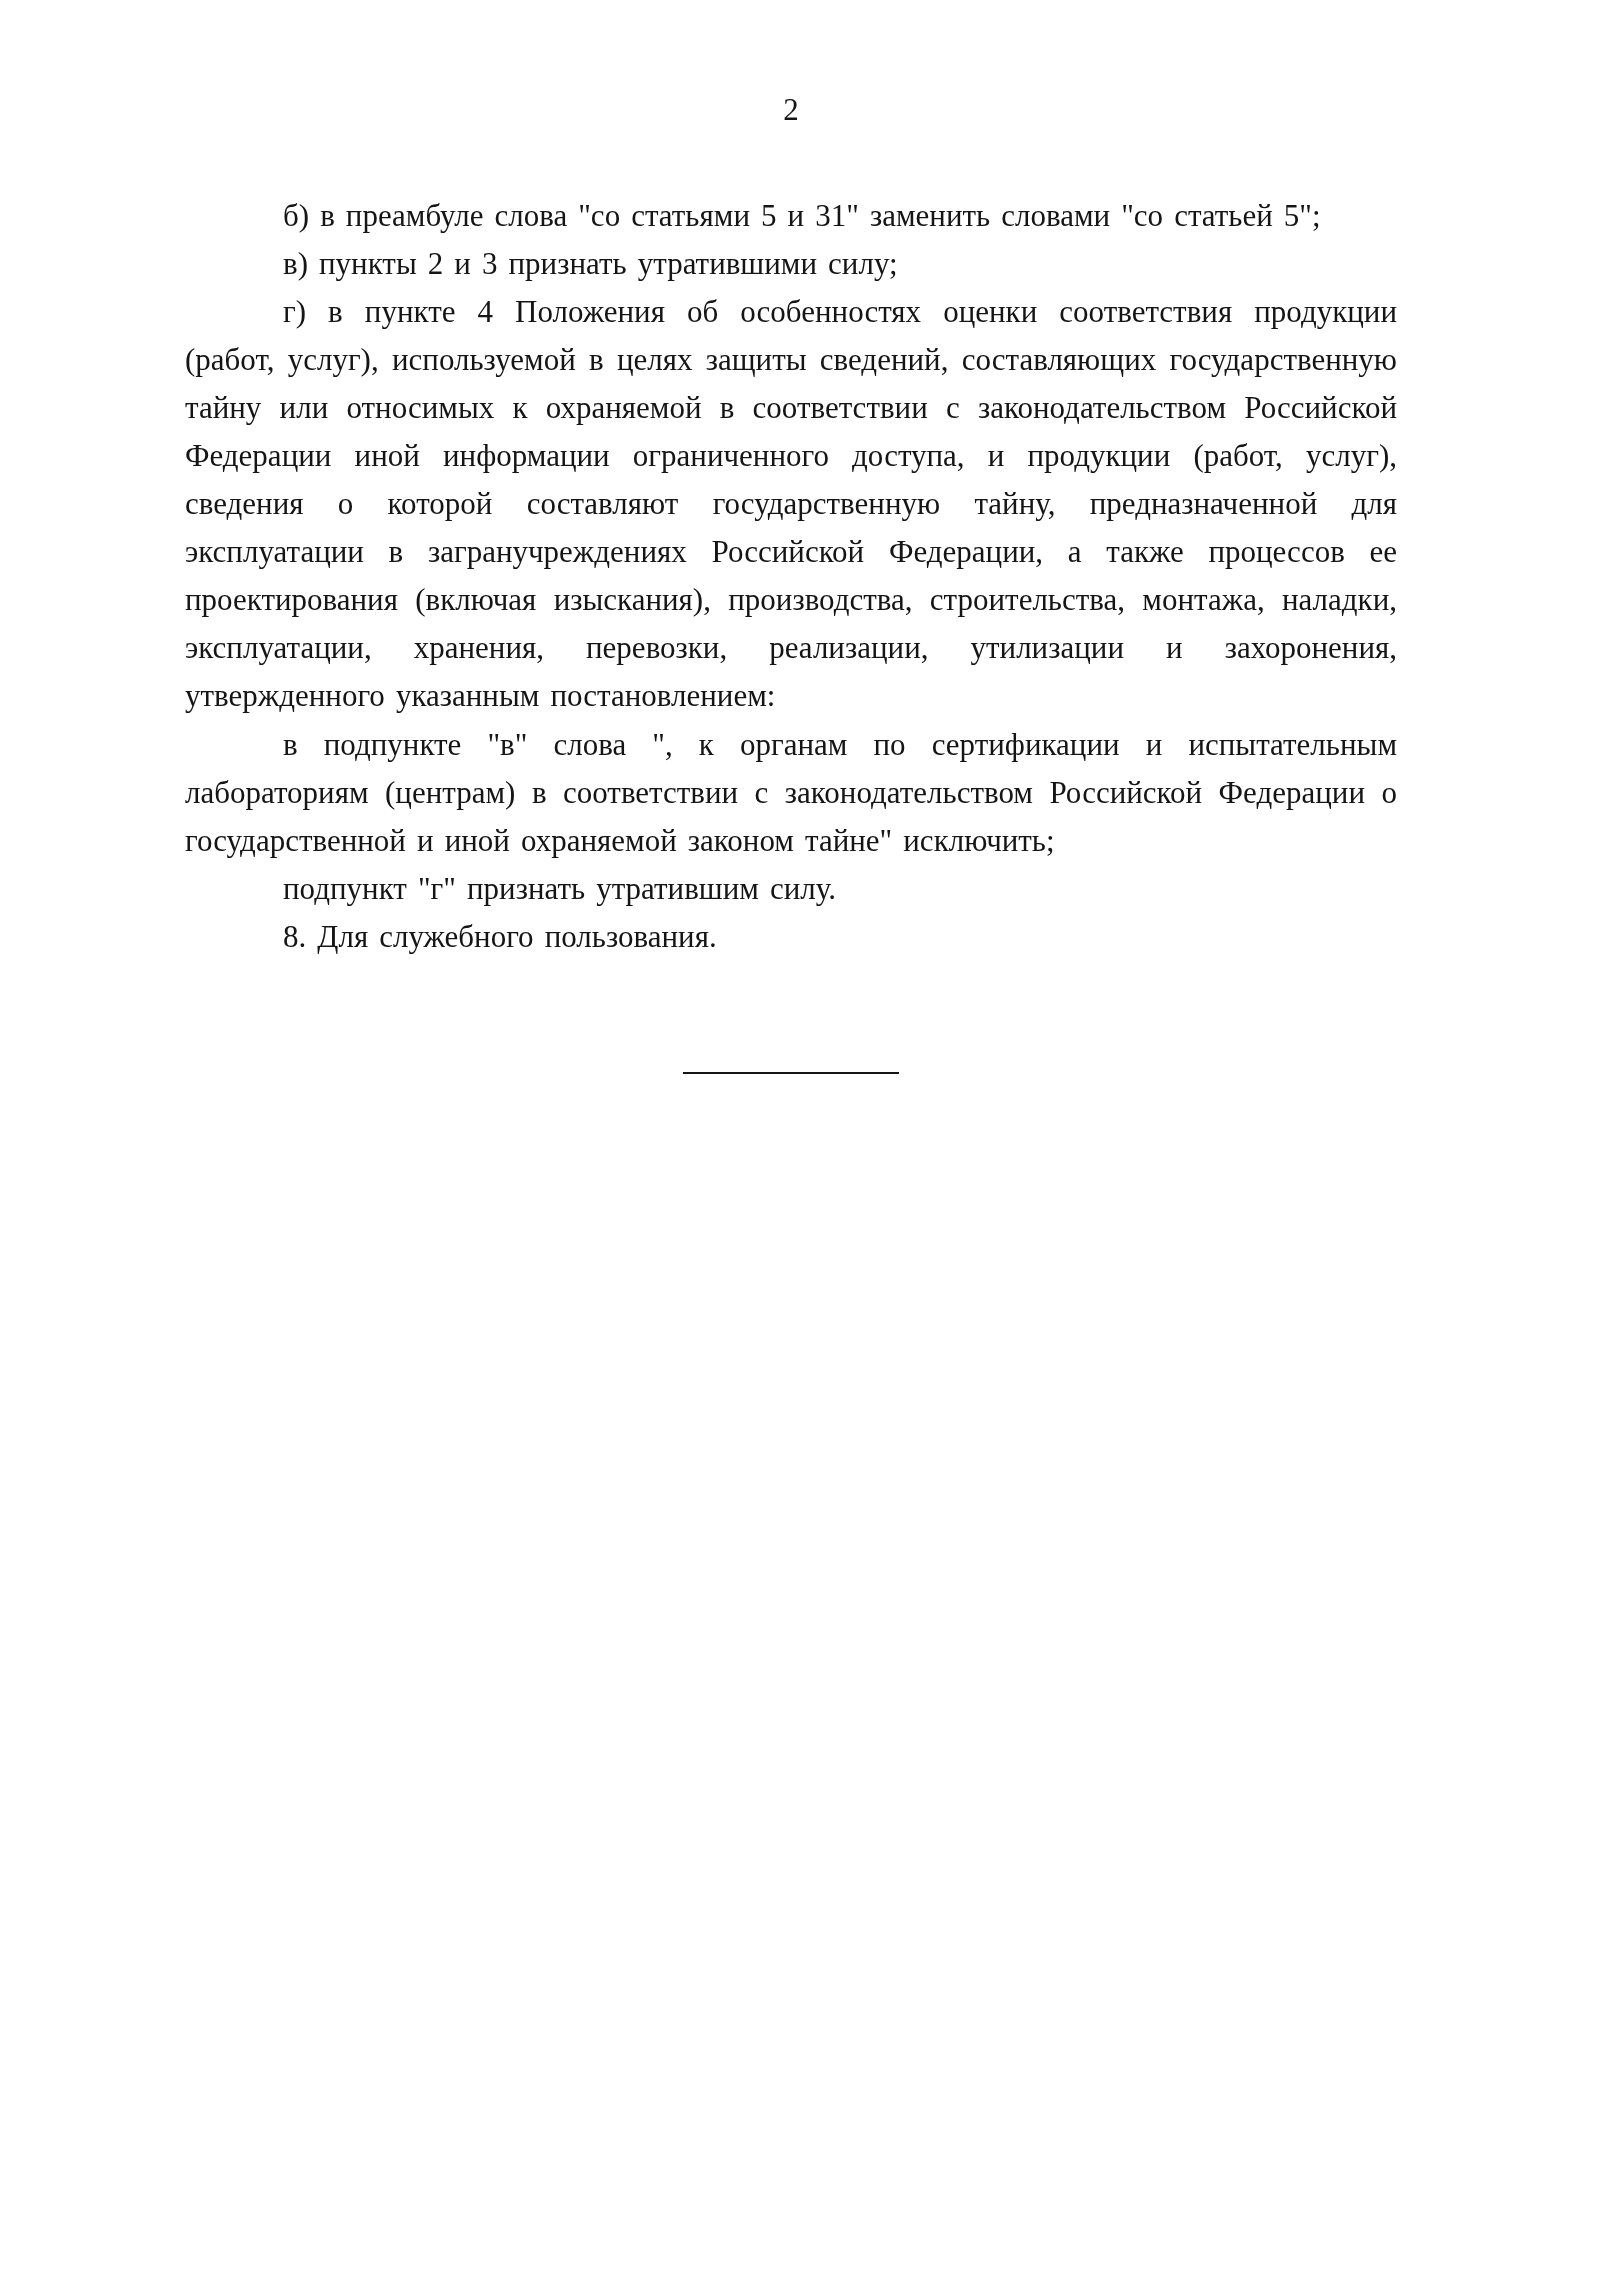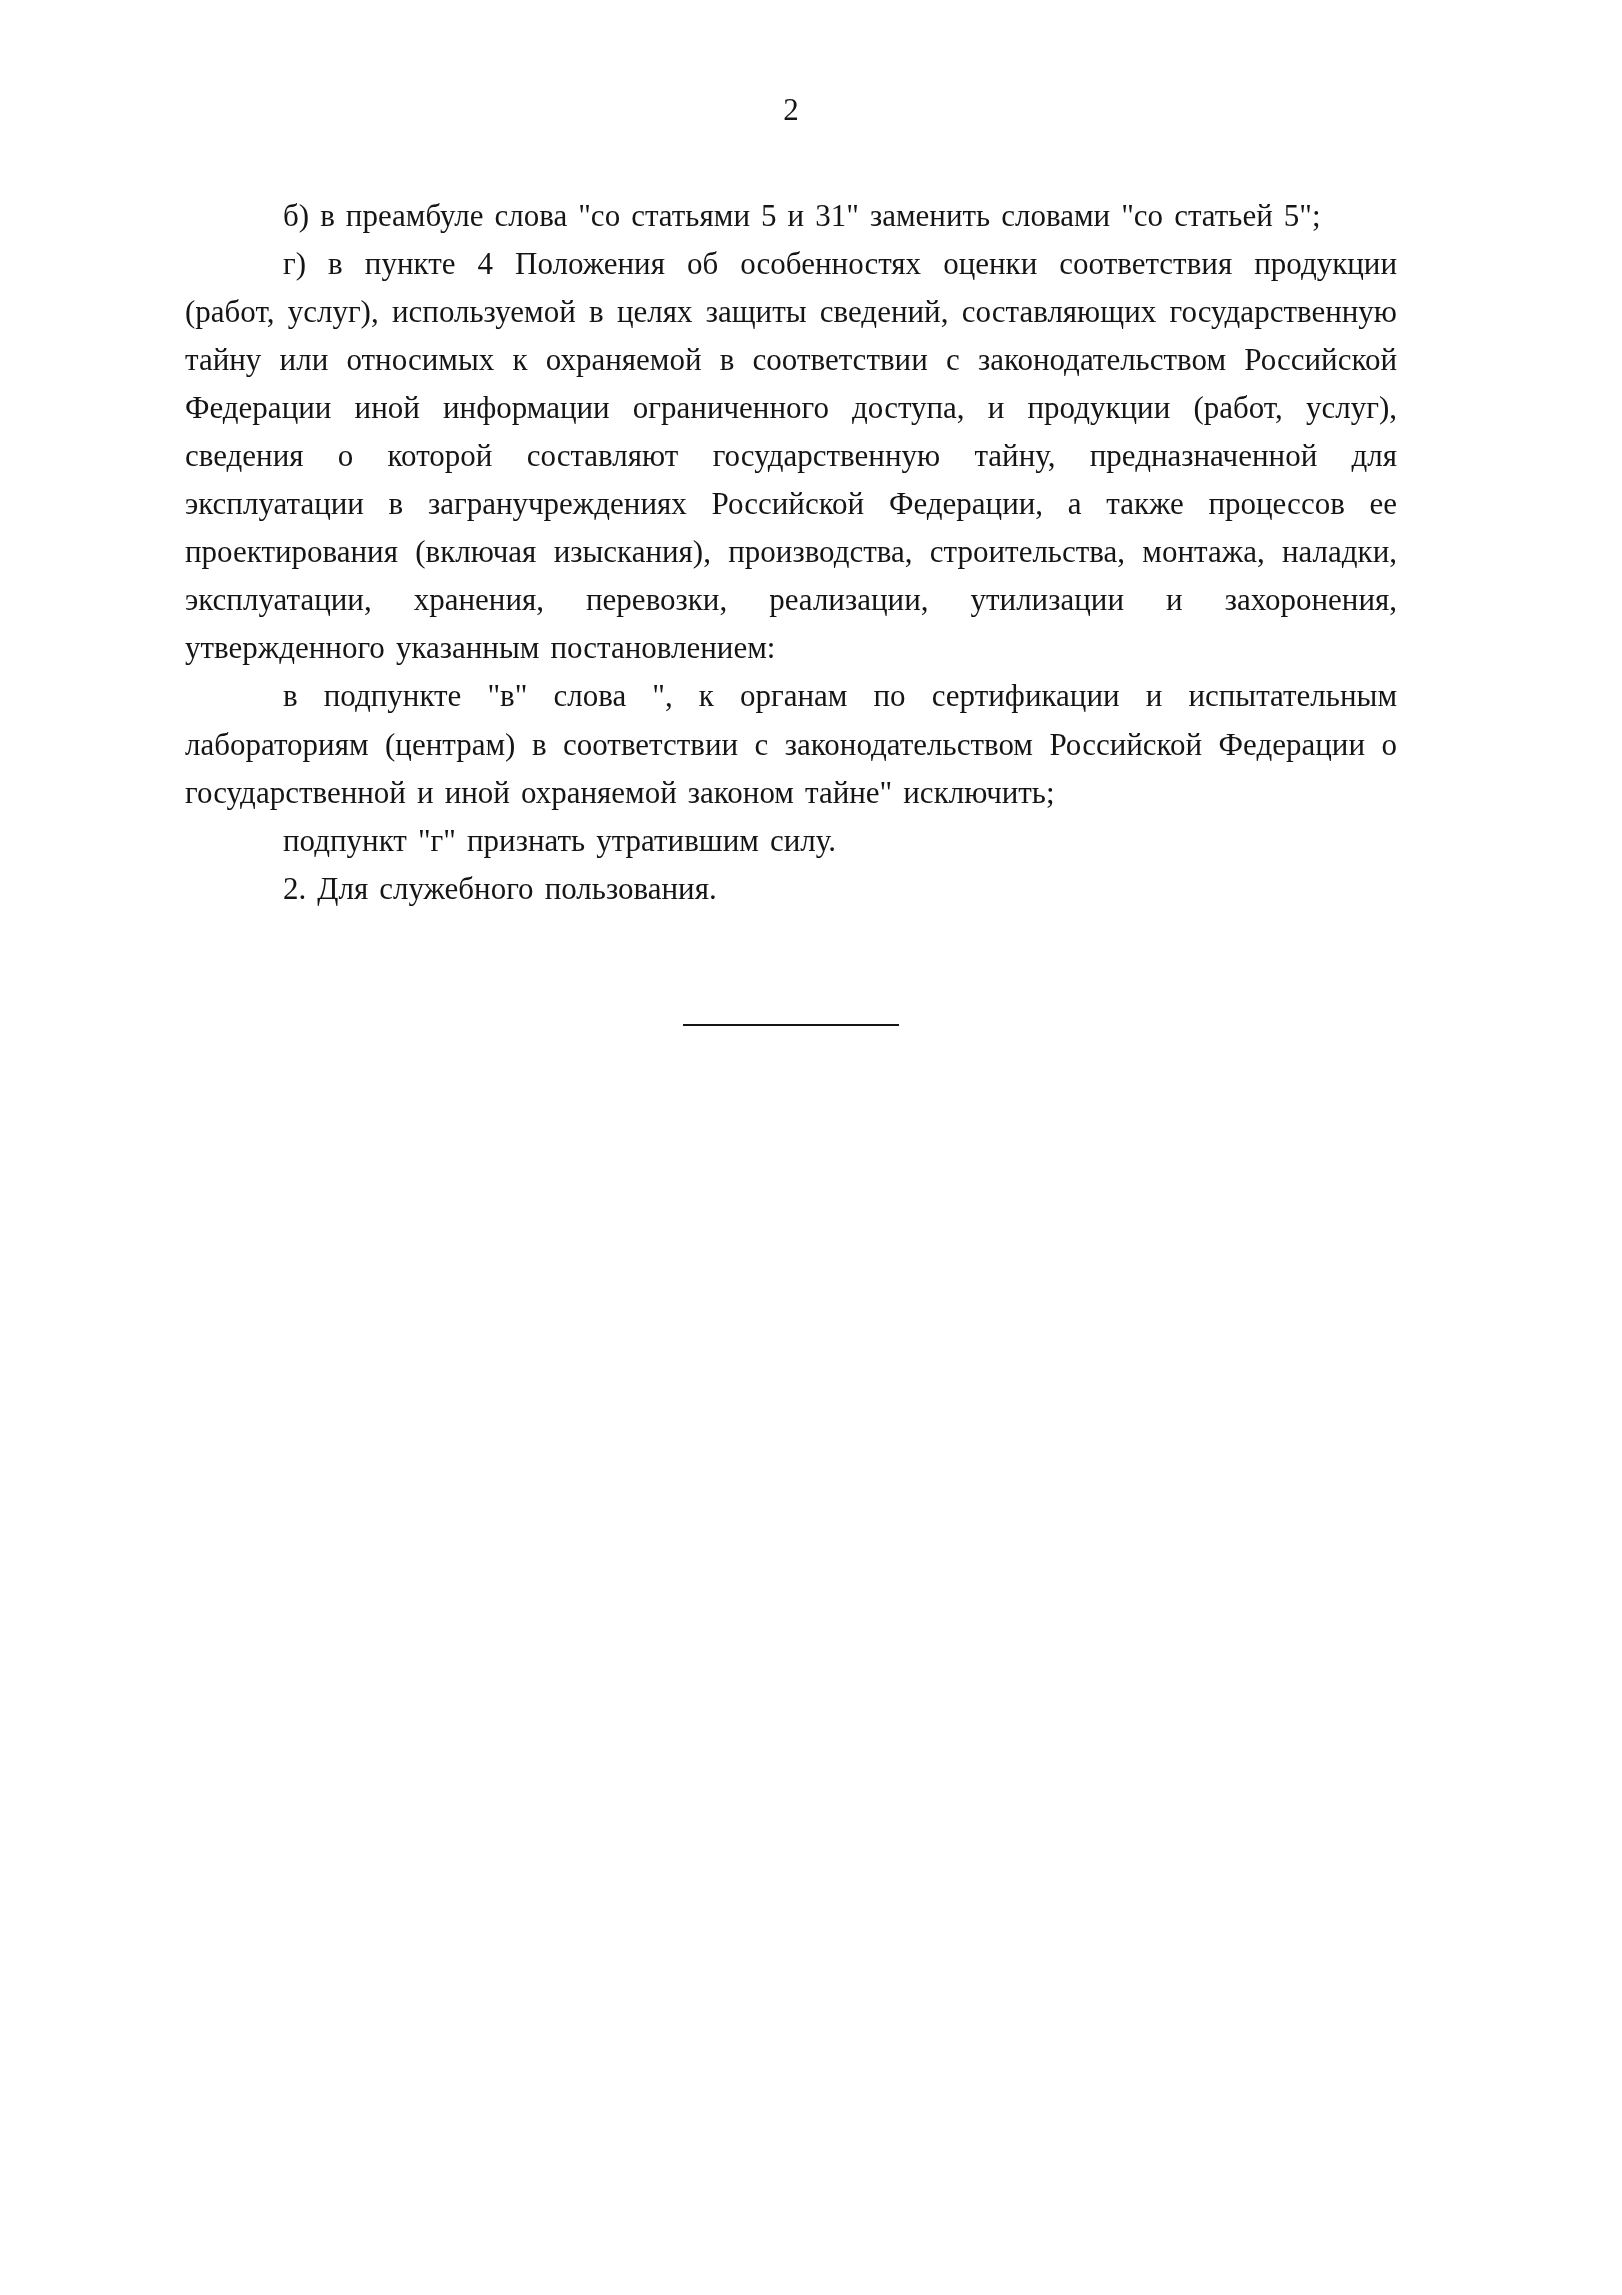--- a/index.html
+++ b/index.html
@@ -42,22 +42,23 @@
 </style>
 </head>
 <body>
 
 <div class="page">
 
   <div class="page-number">2</div>
 
   <div class="doc-body">
     <p>б) в преамбуле слова "со статьями 5 и 31" заменить словами "со статьей 5";</p>
+    <p>в) пункты 2 и 3 признать утратившими силу;</p>
     <p>г) в пункте 4 Положения об особенностях оценки соответствия продукции (работ, услуг), используемой в целях защиты сведений, составляющих государственную тайну или относимых к охраняемой в соответствии с законодательством Российской Федерации иной информации ограниченного доступа, и продукции (работ, услуг), сведения о которой составляют государственную тайну, предназначенной для эксплуатации в загранучреждениях Российской Федерации, а также процессов ее проектирования (включая изыскания), производства, строительства, монтажа, наладки, эксплуатации, хранения, перевозки, реализации, утилизации и захоронения, утвержденного указанным постановлением:</p>
     <p>в подпункте "в" слова ", к органам по сертификации и испытательным лабораториям (центрам) в соответствии с законодательством Российской Федерации о государственной и иной охраняемой законом тайне" исключить;</p>
     <p>подпункт "г" признать утратившим силу.</p>
-    <p>2. Для служебного пользования.</p>
+    <p>8. Для служебного пользования.</p>
   </div>
 
   <div class="signature-divider"></div>
 
 </div>
 
 
 </body></html>

